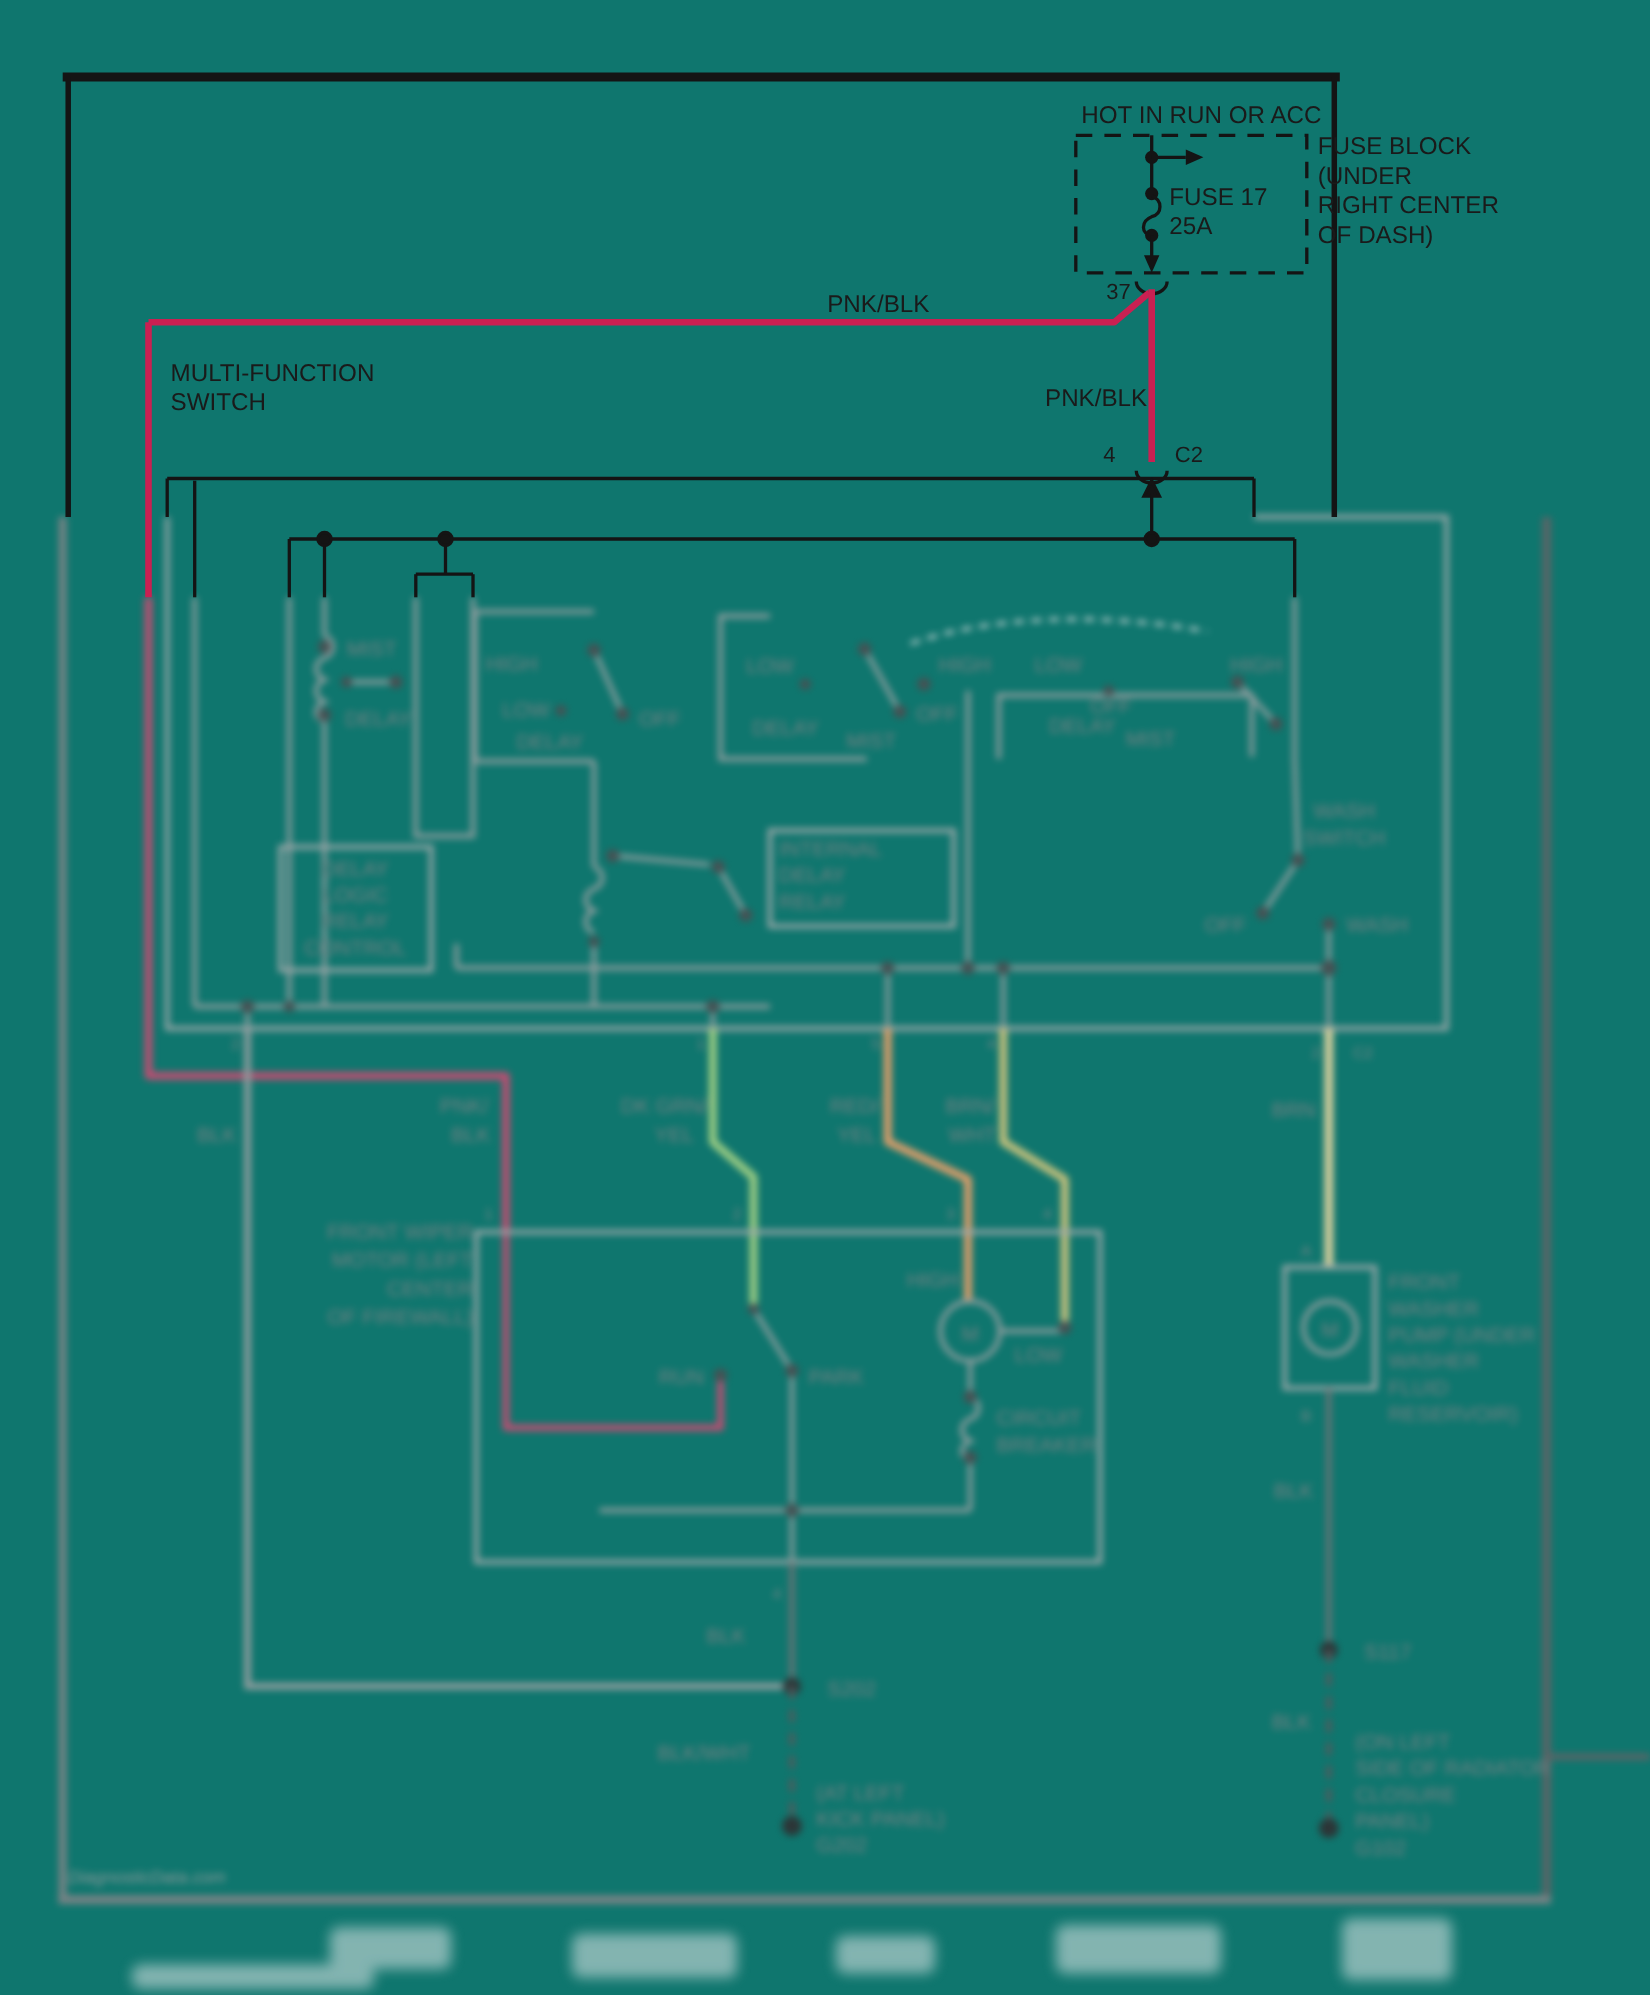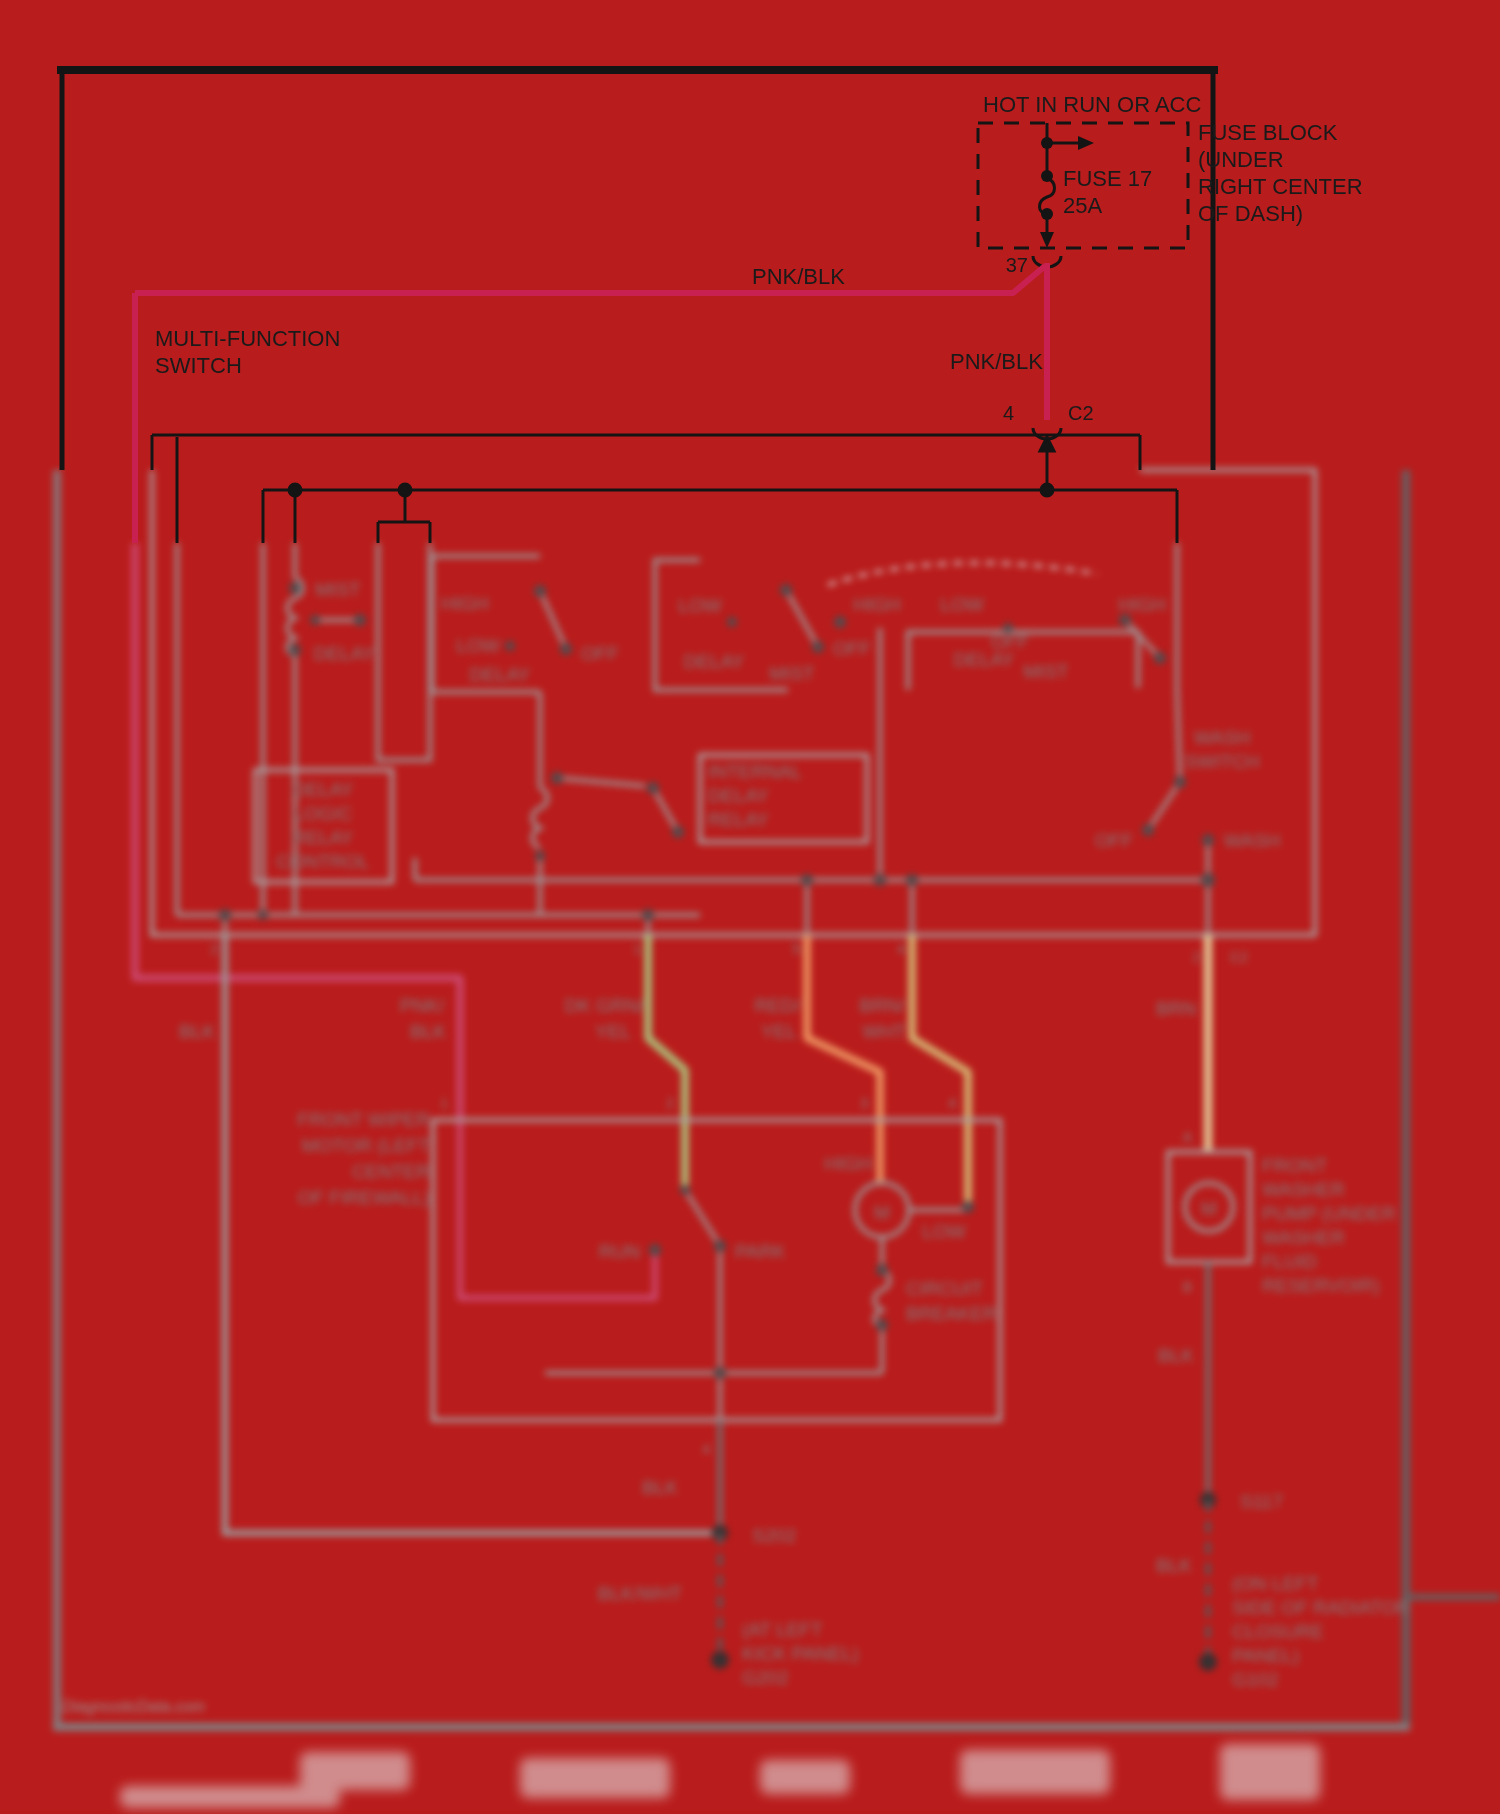--- a/index.html
+++ b/index.html
@@ -1,16 +1,16 @@
 <!DOCTYPE html>
 <html><head>
 <meta charset="utf-8">
 <style>
   html,body{margin:0;padding:0;background:#ffffff;}
-  #page{position:relative;width:1500px;height:1814px;background:#b91c1c;overflow:hidden;
+  #page{position:relative;width:1500px;height:1814px;background:#0f766e;overflow:hidden;
         font-family:"Liberation Sans","DejaVu Sans",sans-serif;}
   svg{position:absolute;left:0;top:0;}
   #blur-layer{filter:blur(3.6px);opacity:0.94;}
   #ghost-layer{filter:blur(6px);opacity:0.55;}
   text{font-family:"Liberation Sans","DejaVu Sans",sans-serif;}
   .lbl{fill:#1a1a1a;font-size:22px;}
   .pin{fill:#1a1a1a;font-size:20px;}
   .blbl{fill:#7d8285;font-size:19px;}
   .bpin{fill:#83888b;font-size:14px;}
   .wm{fill:#989c9e;font-size:16px;font-style:italic;}

